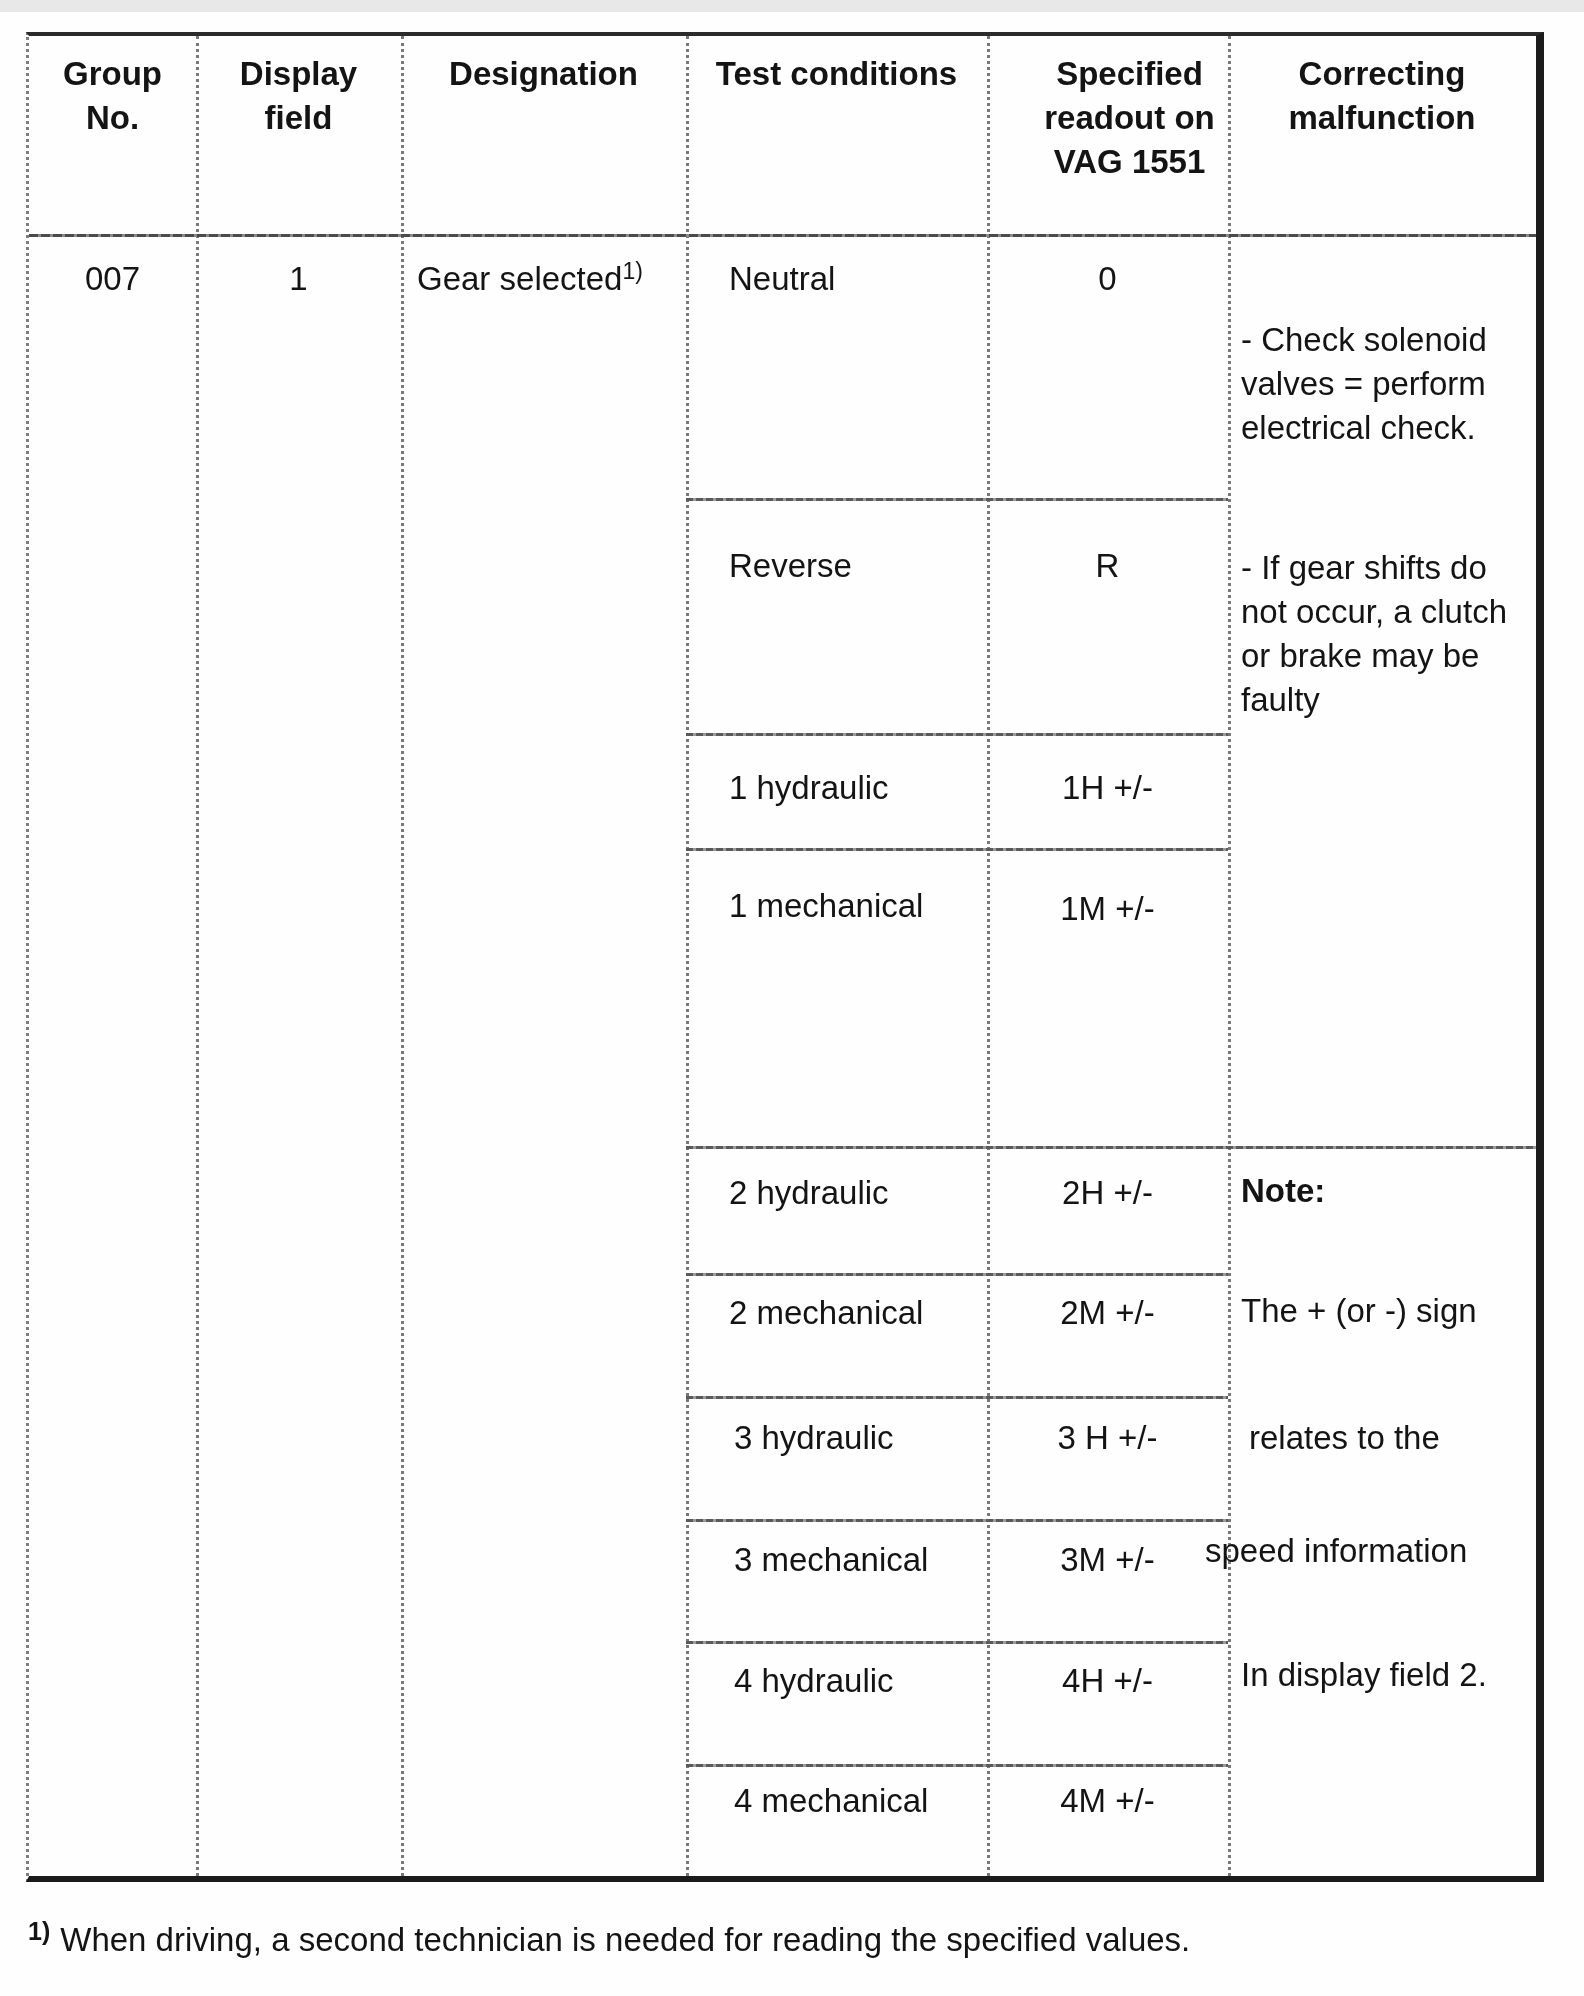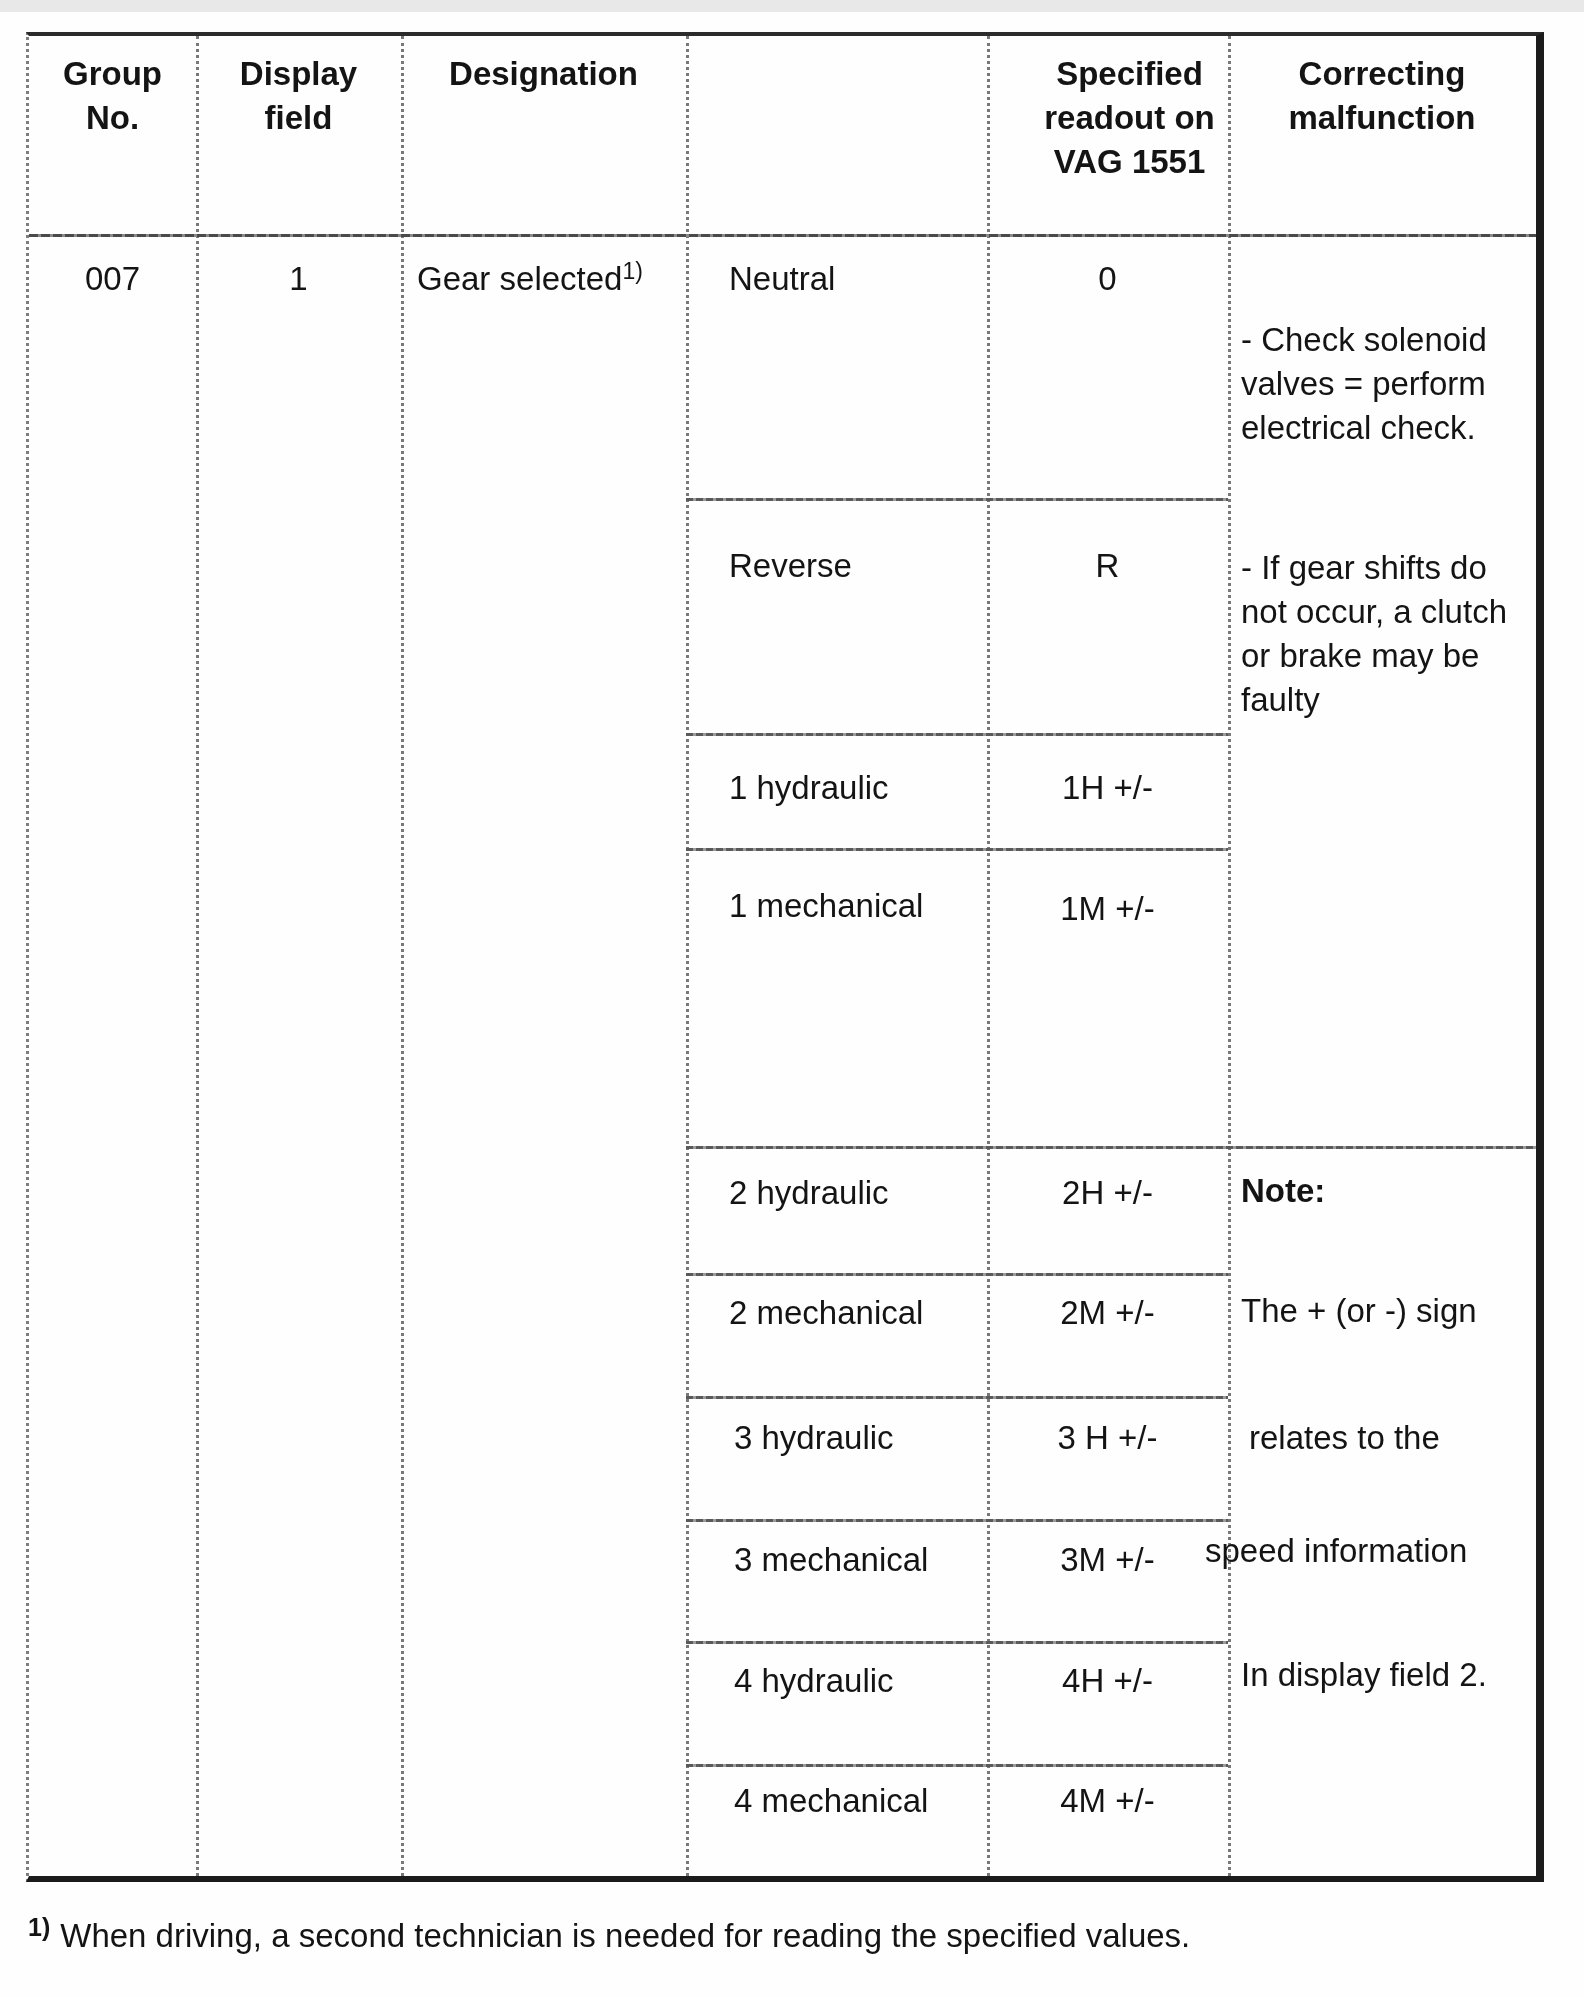--- a/index.html
+++ b/index.html
@@ -35,21 +35,21 @@
     text-align:center; white-space:normal;
   }
   .center{text-align:center;}
   .para{
     position:absolute; font-size:33px; line-height:44px; white-space:normal;
     width:292px;
   }
   sup.fn{font-size:23px; font-weight:normal; vertical-align:baseline; position:relative; top:-11px;}
   .note-title{font-weight:bold;}
   .footnote{
-    position:absolute; left:28px; top:1906px; font-size:33px; line-height:36px; white-space:nowrap;
+    position:absolute; left:28px; top:1906px; font-size:33px; line-height:44px; white-space:nowrap;
   }
   .footnote sup.fn{font-weight:bold; font-size:25px; margin-right:10px;}
 </style>
 </head>
 <body>
 
 <div class="page">
 
   <div class="table-frame">
 
@@ -67,20 +67,21 @@
     <div class="hline" style="top:1110px; left:657px; width:850px"></div>
     <div class="hline" style="top:1237px; left:657px; width:542px"></div>
     <div class="hline" style="top:1360px; left:657px; width:542px"></div>
     <div class="hline" style="top:1483px; left:657px; width:542px"></div>
     <div class="hline" style="top:1605px; left:657px; width:542px"></div>
     <div class="hline" style="top:1728px; left:657px; width:542px"></div>
 
     <div class="hdr" style="left:0;    width:167px; padding:0 22px; box-sizing:border-box">Group No.</div>
     <div class="hdr" style="left:167px; width:205px; padding:0 30px; box-sizing:border-box">Display field</div>
     <div class="hdr" style="left:372px; width:285px">Designation</div>
+    <div class="hdr" style="left:657px; width:301px">Test conditions</div>
     <div class="hdr" style="left:980px; width:241px; padding:0 25px; box-sizing:border-box">Specified readout on VAG 1551</div>
     <div class="hdr" style="left:1199px; width:308px; padding:0 40px; box-sizing:border-box">Correcting malfunction</div>
 
     <div class="cell center" style="left:0; width:167px; top:221px">007</div>
     <div class="cell center" style="left:167px; width:205px; top:221px">1</div>
     <div class="cell" style="left:388px; top:221px">
       <span>Gear selected</span><sup class="fn">1)</sup>
     </div>
 
     <div class="cell" style="left:700px; top:221px">Neutral</div>

